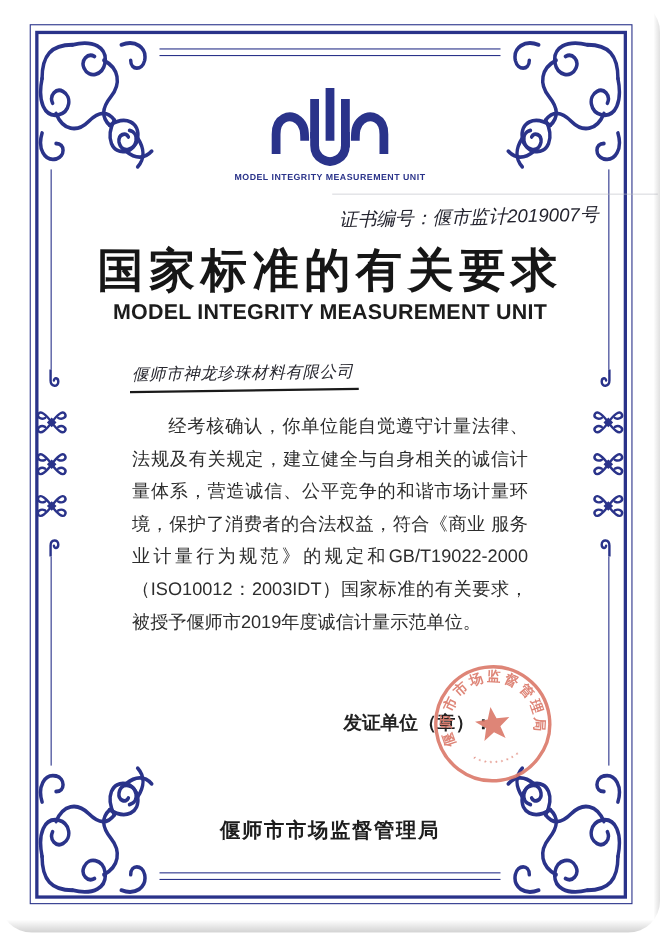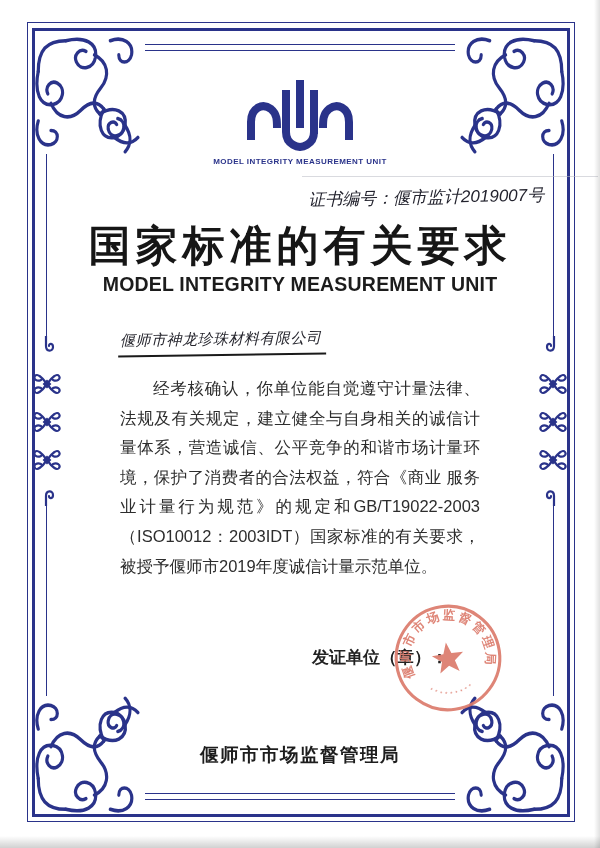--- a/index.html
+++ b/index.html
@@ -1,18 +1,19 @@
 <!DOCTYPE html>
 <html><head>
 <meta charset="utf-8">
 <style>
   html,body{margin:0;padding:0;background:#ffffff;}
   .cert{
     position:relative;width:600px;height:848px;background:#fff;overflow:hidden;
     font-family:"Liberation Sans","DejaVu Sans",sans-serif;
+    border-radius:29px;
   }
   
   .frame-thin{position:absolute;top:22px;left:27px;right:25px;bottom:26px;border:1.5px solid #2a338a;}
   .frame-thick{position:absolute;top:28px;left:32px;right:30px;bottom:31px;border:3px solid #2a338a;}
   .inner-h{position:absolute;left:145px;right:145px;height:5px;border-top:1.5px solid #2a338a;border-bottom:1.5px solid #2a338a;}
   .inner-h.top{top:44px;}
   .inner-h.bottom{top:793px;}
   .inner-v{position:absolute;width:0;border-left:1.5px solid #2a338a;}
   .inner-v.l1{left:46px;top:154px;height:182px;}
   .inner-v.l2{left:46px;top:506px;height:190px;}
@@ -164,21 +165,21 @@
 
   <div class="cert-no">
     <span>证书编号：</span><span>偃市监计2019007号</span>
   </div>
 
   <h1 class="title">国家标准的有关要求</h1>
   <div class="subtitle">MODEL INTEGRITY MEASUREMENT UNIT</div>
 
   <div class="awardee">偃师市神龙珍珠材料有限公司</div>
 
-  <p class="body-text">经考核确认，你单位能自觉遵守计量法律、法规及有关规定，建立健全与自身相关的诚信计量体系，营造诚信、公平竞争的和谐市场计量环境，保护了消费者的合法权益，符合《商业 服务业计量行为规范》的规定和GB/T19022-2003（ISO10012：2003IDT）国家标准的有关要求，被授予偃师市2019年度诚信计量示范单位。</p>
+  <p class="body-text">经考核确认，你单位能自觉遵守计量法律、法规及有关规定，建立健全与自身相关的诚信计量体系，营造诚信、公平竞争的和谐市场计量环境，保护了消费者的合法权益，符合《商业 服务业计量行为规范》的规定和GB/T19022-2000（ISO10012：2003IDT）国家标准的有关要求，被授予偃师市2019年度诚信计量示范单位。</p>
 
   <div class="issuer-label">发证单位（章）：</div>
 
   <svg class="seal" viewBox="0 0 112 112">
     <circle cx="56" cy="56" r="50" fill="none" stroke="#dc7b6c" stroke-width="3"></circle>
     <polygon points="56,41 59.9,51.7 71.2,52.1 62.3,59 65.4,69.9 56,63.6 46.6,69.9 49.7,59 40.8,52.1 52.1,51.7" fill="#dc7b6c"></polygon>
     <defs>
       <path id="seal-arc-top" d="M22,70 A37,37 0 1 1 90,70" fill="none"></path>
       <path id="seal-arc-bottom" d="M30,82 A37,37 0 0 0 82,82" fill="none"></path>
     </defs>

